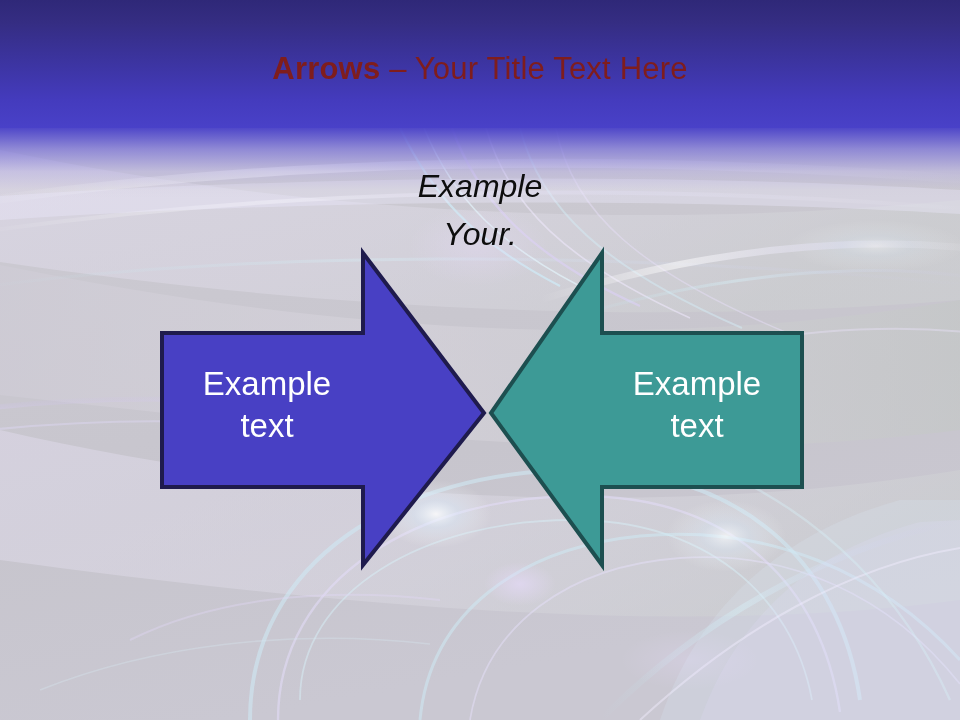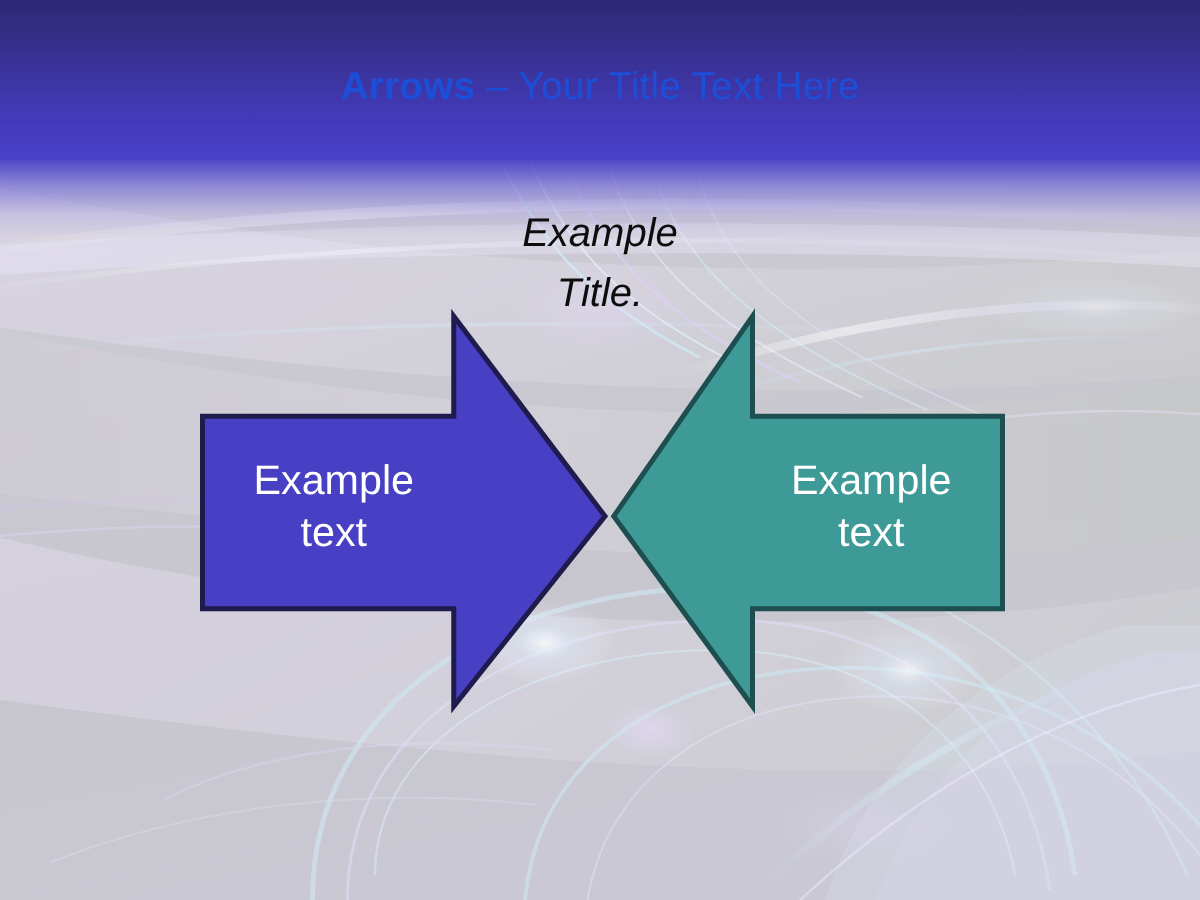--- a/index.html
+++ b/index.html
@@ -50,21 +50,21 @@
         rgba(176,168,228,0.42) 62%,
         rgba(205,200,218,0.10) 88%,
         rgba(205,200,218,0) 100%);
   }
   #slide-title {
     position: absolute;
     left: 0;
     top: 50px;
     width: 960px;
     text-align: center;
-    color: #1d4ed8;
+    color: #7f1d1d;
     font-size: 31px;
     line-height: 38px;
     white-space: nowrap;
     letter-spacing: 0.2px;
   }
   #slide-title .t-bold { font-weight: bold; }
   #slide-title .t-reg  { font-weight: normal; }
 
   
   #caption {
@@ -201,21 +201,21 @@
 
   <div id="title-band"></div>
   <div id="title-fade"></div>
 
   <div id="slide-title">
     <span class="t-bold">Arrows</span><span class="t-reg"> – </span><span class="t-reg">Your Title Text Here</span>
   </div>
 
   <div id="caption">
     <div>Example</div>
-    <div>Title.</div>
+    <div>Your.</div>
   </div>
 
   <svg id="arrows" viewBox="0 0 960 720" preserveAspectRatio="none" aria-hidden="true">
 
     <polygon points="162,333 363,333 363,253 484,413 363,565 363,487 162,487" fill="#4840c4" stroke="#1f1b4d" stroke-width="4" stroke-linejoin="miter"></polygon>
 
     <polygon points="802,333 602,333 602,253 491,413 602,565 602,487 802,487" fill="#3d9a96" stroke="#1d4f50" stroke-width="4" stroke-linejoin="miter"></polygon>
   </svg>
 
   <div id="label-left" class="arrow-label">

